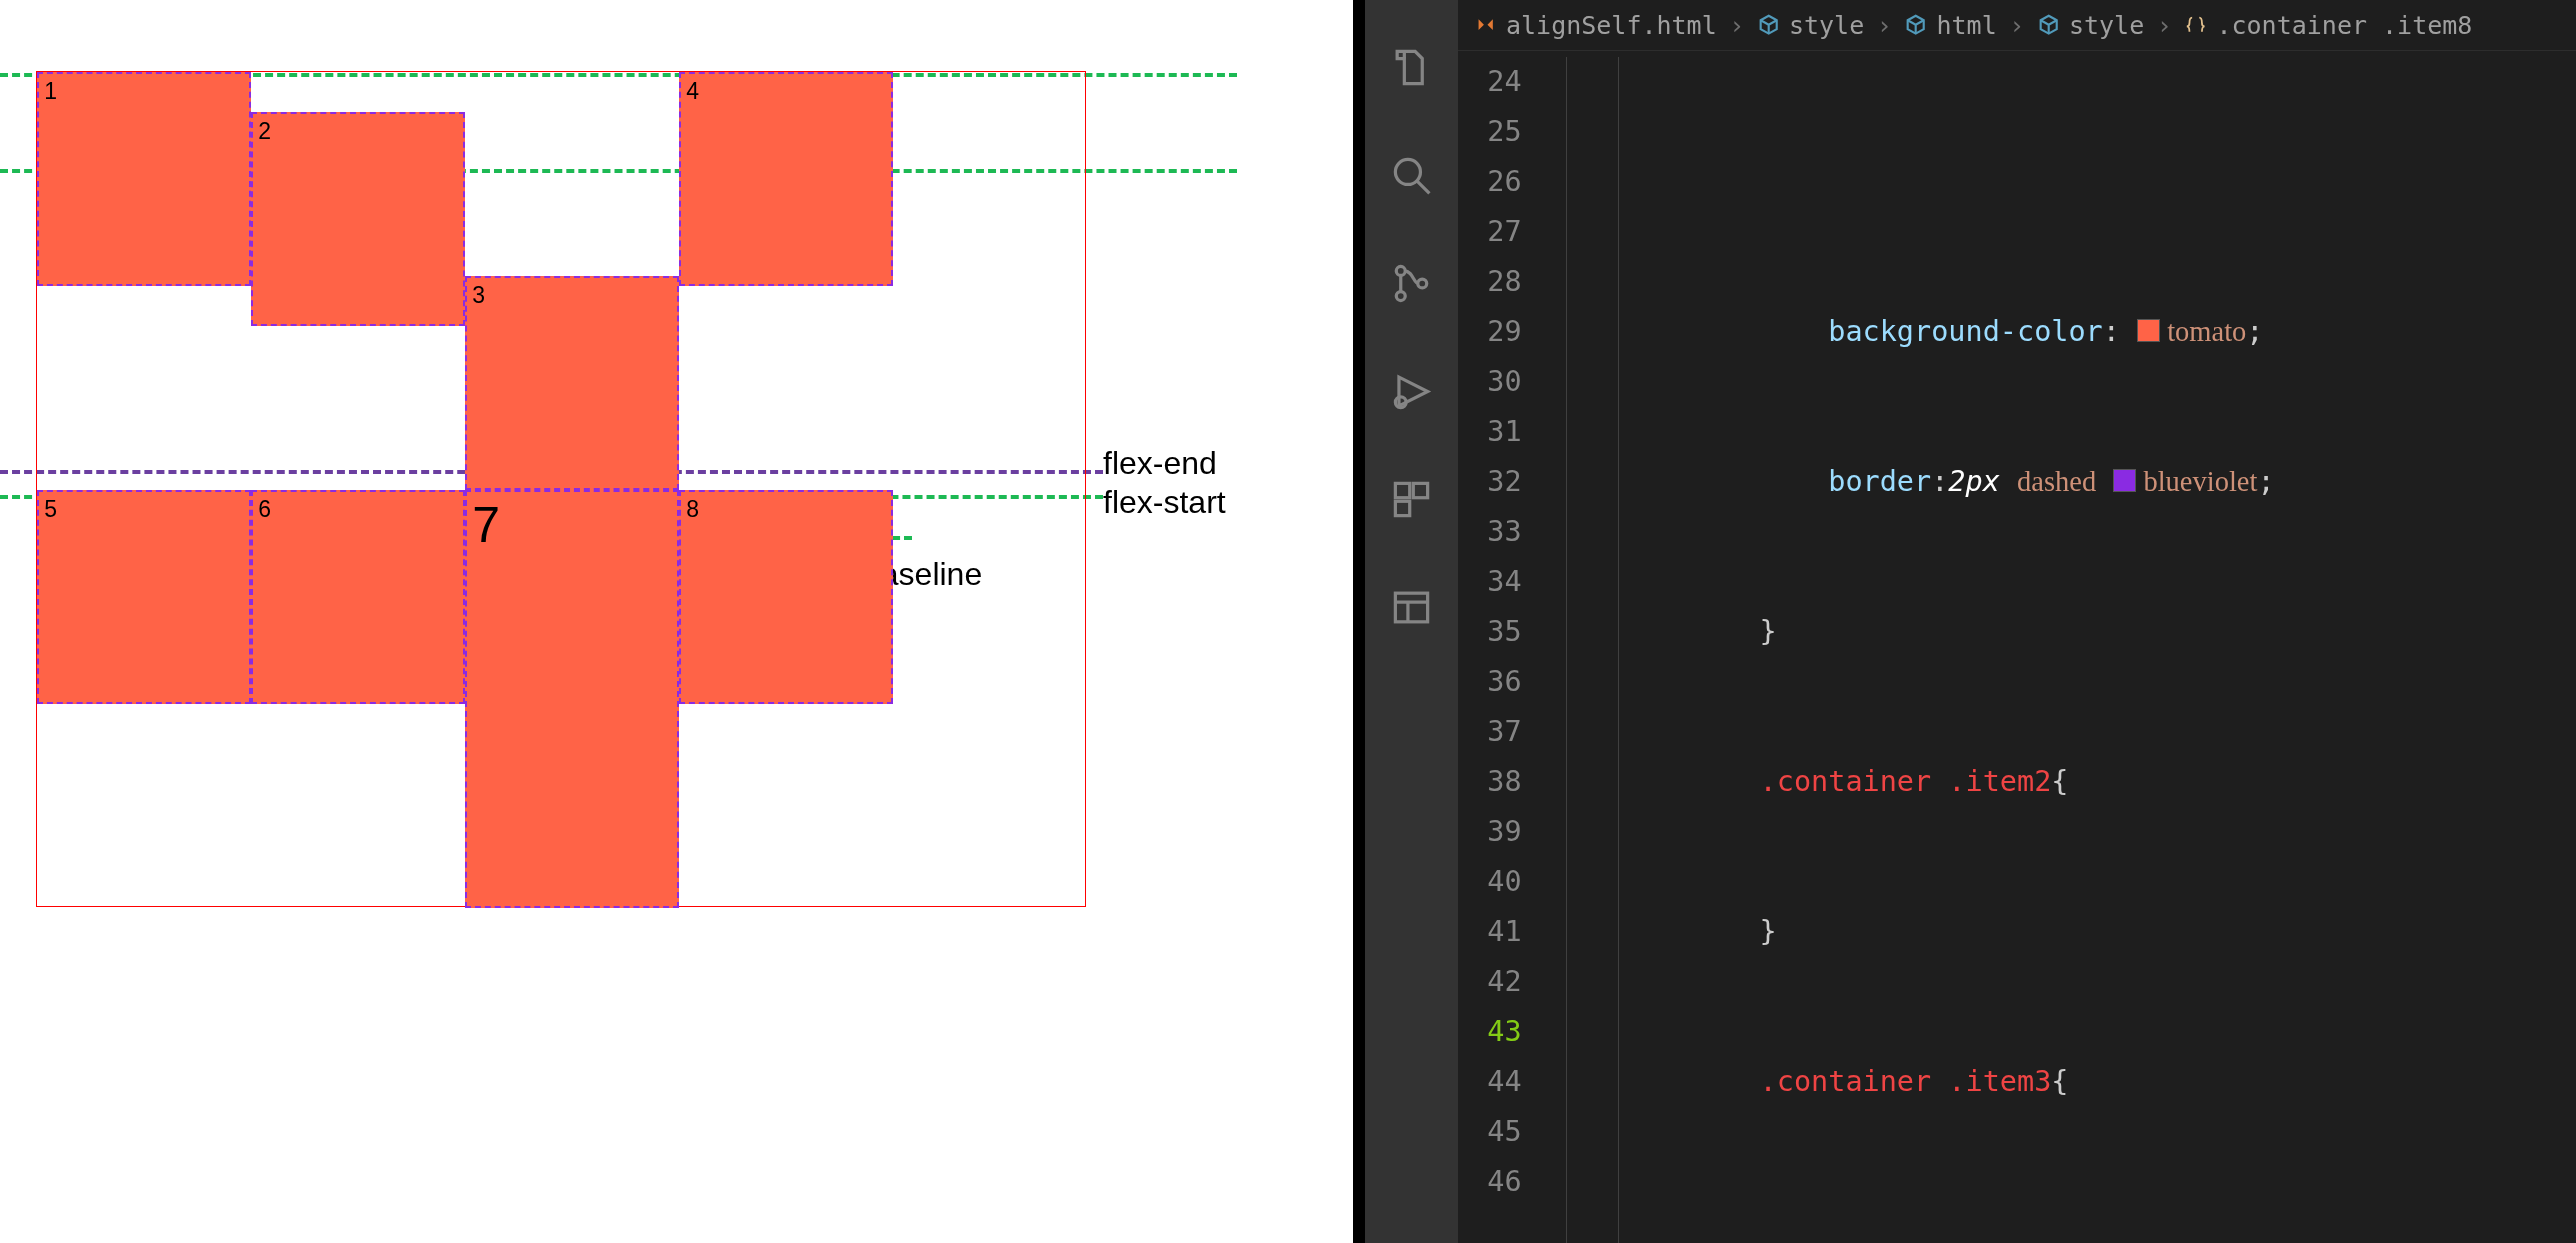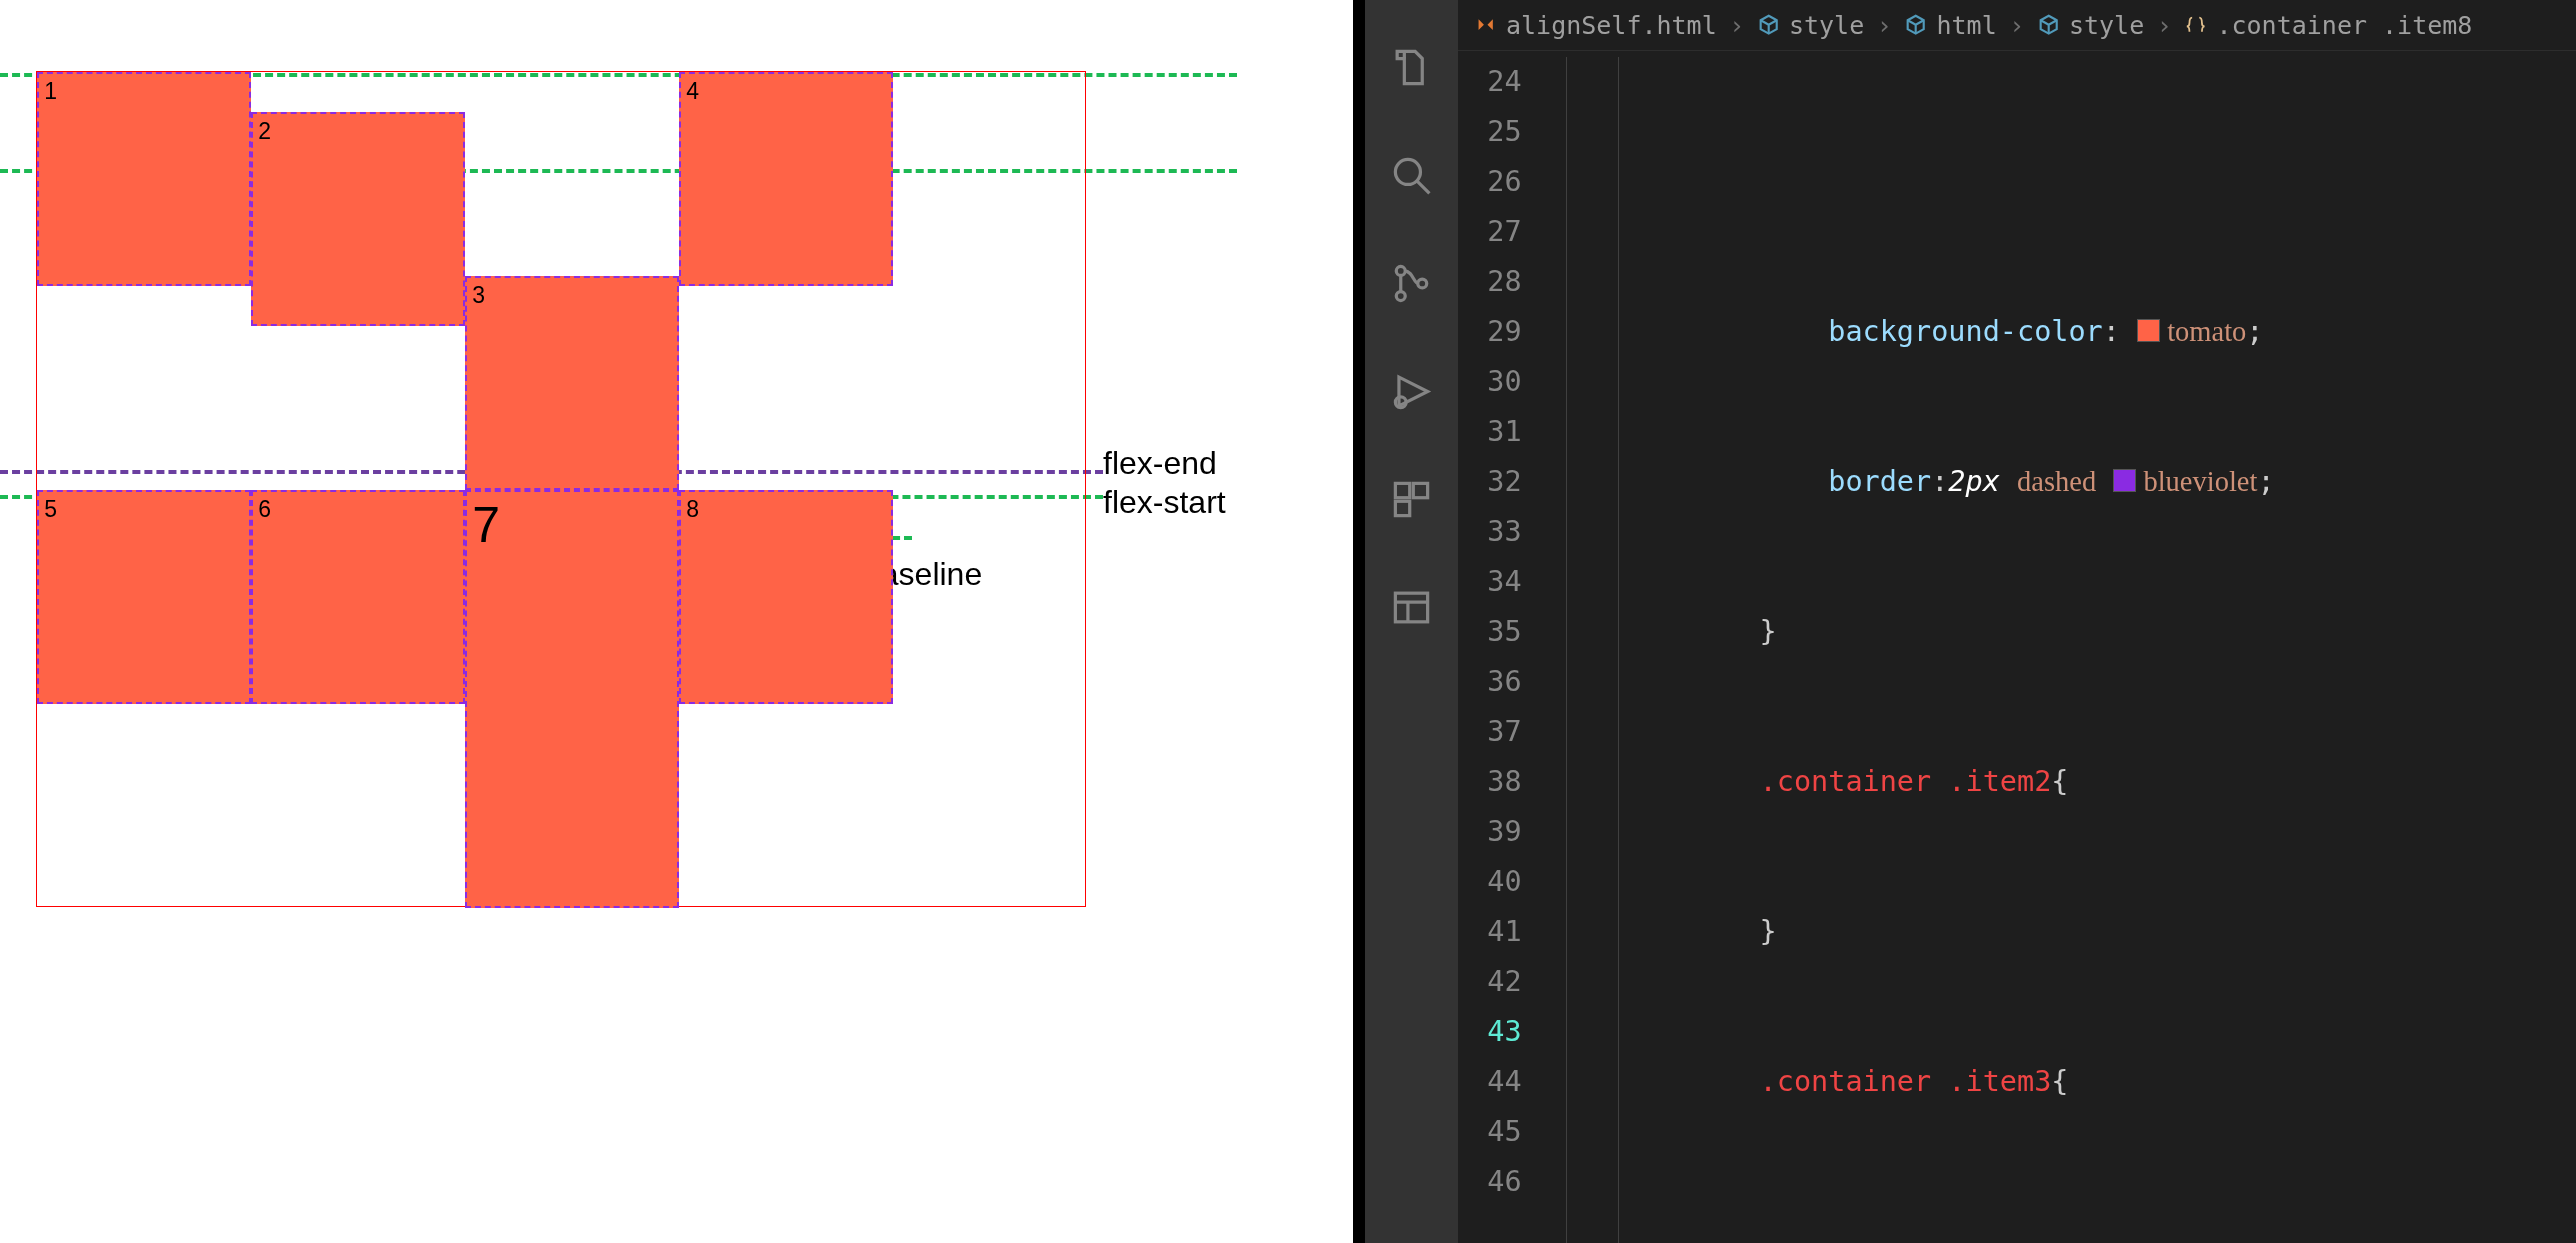--- a/index.html
+++ b/index.html
@@ -153,21 +153,21 @@
     padding-top: 5.3px;
   }
   .gutter {
     width: 85px;
     text-align: right;
     color: #858585;
     padding-right: 21.4px;
     user-select: none;
   }
   .gutter div { height: 50px; }
-  .gutter .active { color: #5eead4; }
+  .gutter .active { color: #84cc16; }
   .code {
     flex: 1;
     white-space: pre;
     position: relative;
   }
   .code .line { height: 50px; padding-left: 10.7px; position: relative; }
   .indent-guide {
     position: absolute;
     top: 0; bottom: 0;
     width: 0.9px;

